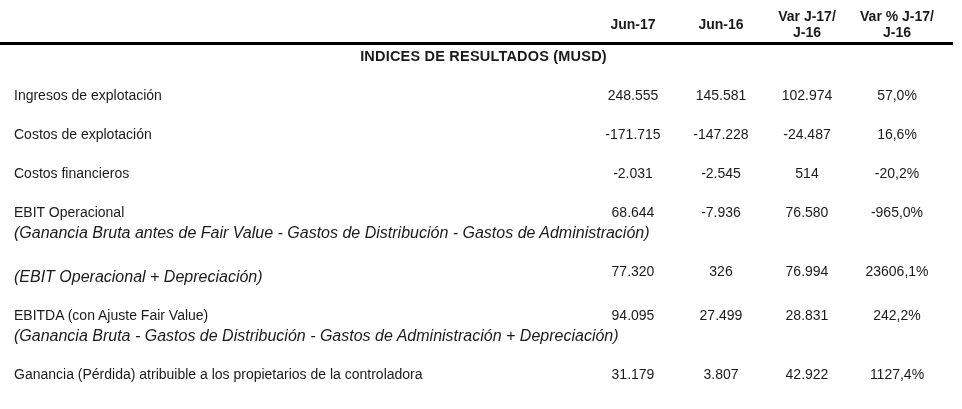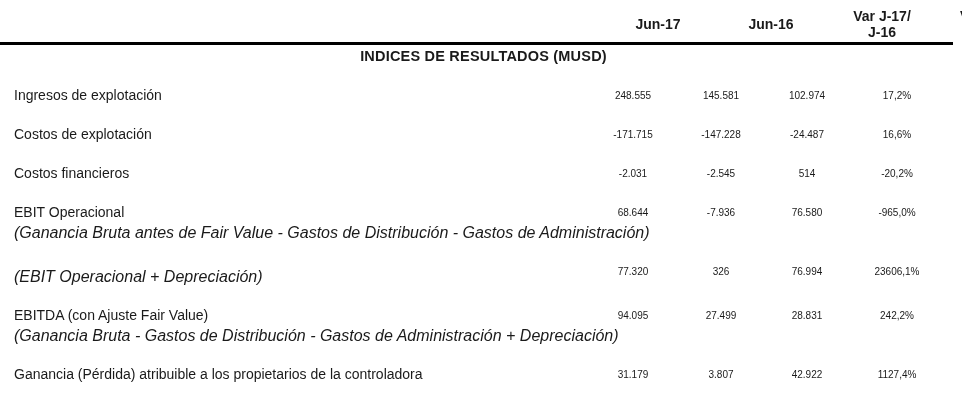--- a/index.html
+++ b/index.html
@@ -23,21 +23,20 @@
     display: grid;
     grid-template-columns: 575px 88px 88px 84px 96px;
     padding-left: 14px;
     box-sizing: border-box;
     align-items: start;
   }
   
   .header-row {
     border-bottom: 3px solid #000000;
     height: 39px;
-    gap: 25px;
   }
   .header-cell {
     height: 36px;
     display: flex;
     align-items: center;
     justify-content: center;
     text-align: center;
     font-weight: bold;
     font-size: 14px;
     line-height: 16px;
@@ -65,21 +64,21 @@
   .row-subtitle {
     display: block;
     font-style: italic;
     font-size: 16px;
     line-height: 15px;
     margin-top: 5px;
     white-space: nowrap;
   }
   .row-subtitle:empty { display: none; }
   .val {
-    font-size: 10px;
+    font-size: 14px;
     line-height: 15px;
     text-align: center;
     white-space: nowrap;
   }
 </style>
 </head>
 <body>
 
 <div class="sheet">
 
@@ -98,21 +97,21 @@
   <div class="rows">
 
     <div class="grid-row data-row">
       <div class="label-cell">
         <span class="row-label">Ingresos de explotación</span>
 
       </div>
       <div class="val">248.555</div>
       <div class="val">145.581</div>
       <div class="val">102.974</div>
-      <div class="val">17,2%</div>
+      <div class="val">57,0%</div>
     </div>
 
     <div class="grid-row data-row">
       <div class="label-cell">
         <span class="row-label">Costos de explotación</span>
 
       </div>
       <div class="val">-171.715</div>
       <div class="val">-147.228</div>
       <div class="val">-24.487</div>

